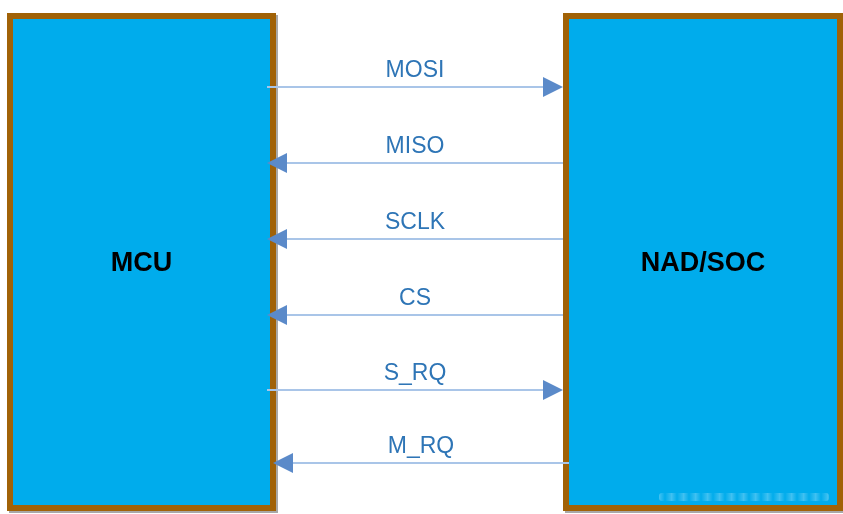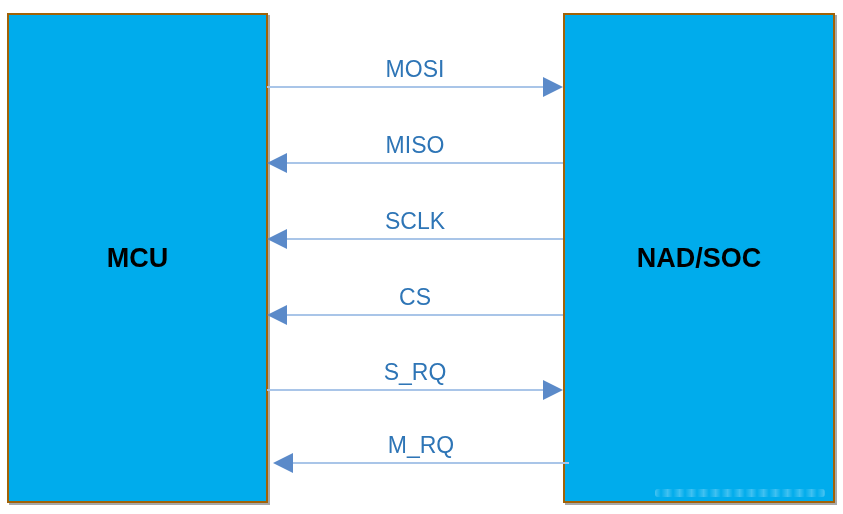--- a/index.html
+++ b/index.html
@@ -14,21 +14,21 @@
     height: 514px;
     background: #ffffff;
     overflow: hidden;
   }
   
   .block {
     position: absolute;
     top: 13px;
     height: 486px;
     background: #00ACEC;
-    border: 2px solid #a16207;
+    border: 6px solid #a16207;
     box-shadow: 2px 2px 0 #a8a8a8;
     display: flex;
     flex-direction: column;
     align-items: center;
     justify-content: center;
     color: #000000;
     font-weight: bold;
     font-size: 27px;
     line-height: 1.35;
     text-align: right;

